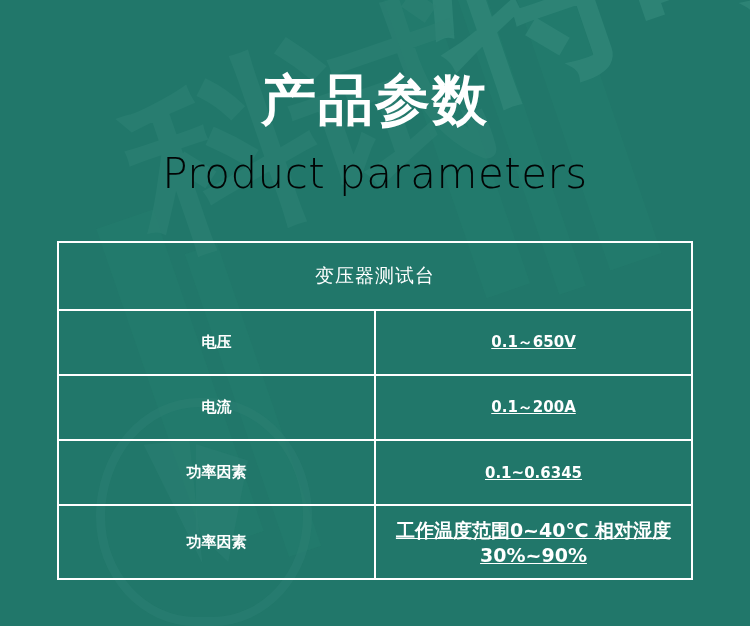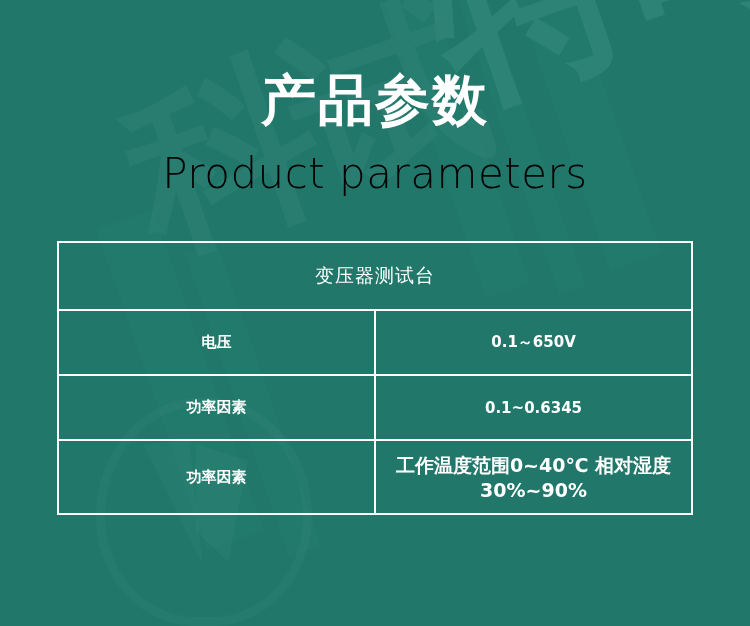--- a/index.html
+++ b/index.html
@@ -173,20 +173,21 @@
     letter-spacing: 1px;
   }
   table.spec-table td.spec-label {
     width: 248px;
     font-size: 15px;
     font-weight: 700;
   }
   table.spec-table td.spec-value {
     font-size: 15px;
     font-weight: 700;
+    text-decoration: underline;
   }
   table.spec-table tr:last-child td.spec-value {
     font-size: 19px;
   }
 </style>
 </head>
 <body>
 
 <div class="page">
 
@@ -218,20 +219,24 @@
         <tr>
           <th colspan="2">变压器测试台</th>
         </tr>
       </thead>
       <tbody>
         <tr>
           <td class="spec-label">电压</td>
           <td class="spec-value">0.1～650V</td>
         </tr>
         <tr>
+          <td class="spec-label">电流</td>
+          <td class="spec-value">0.1～200A</td>
+        </tr>
+        <tr>
           <td class="spec-label">功率因素</td>
           <td class="spec-value">0.1~0.6345</td>
         </tr>
         <tr>
           <td class="spec-label">功率因素</td>
           <td class="spec-value">工作温度范围0~40℃  相对湿度30%~90%</td>
         </tr>
       </tbody>
     </table>
   </div>

